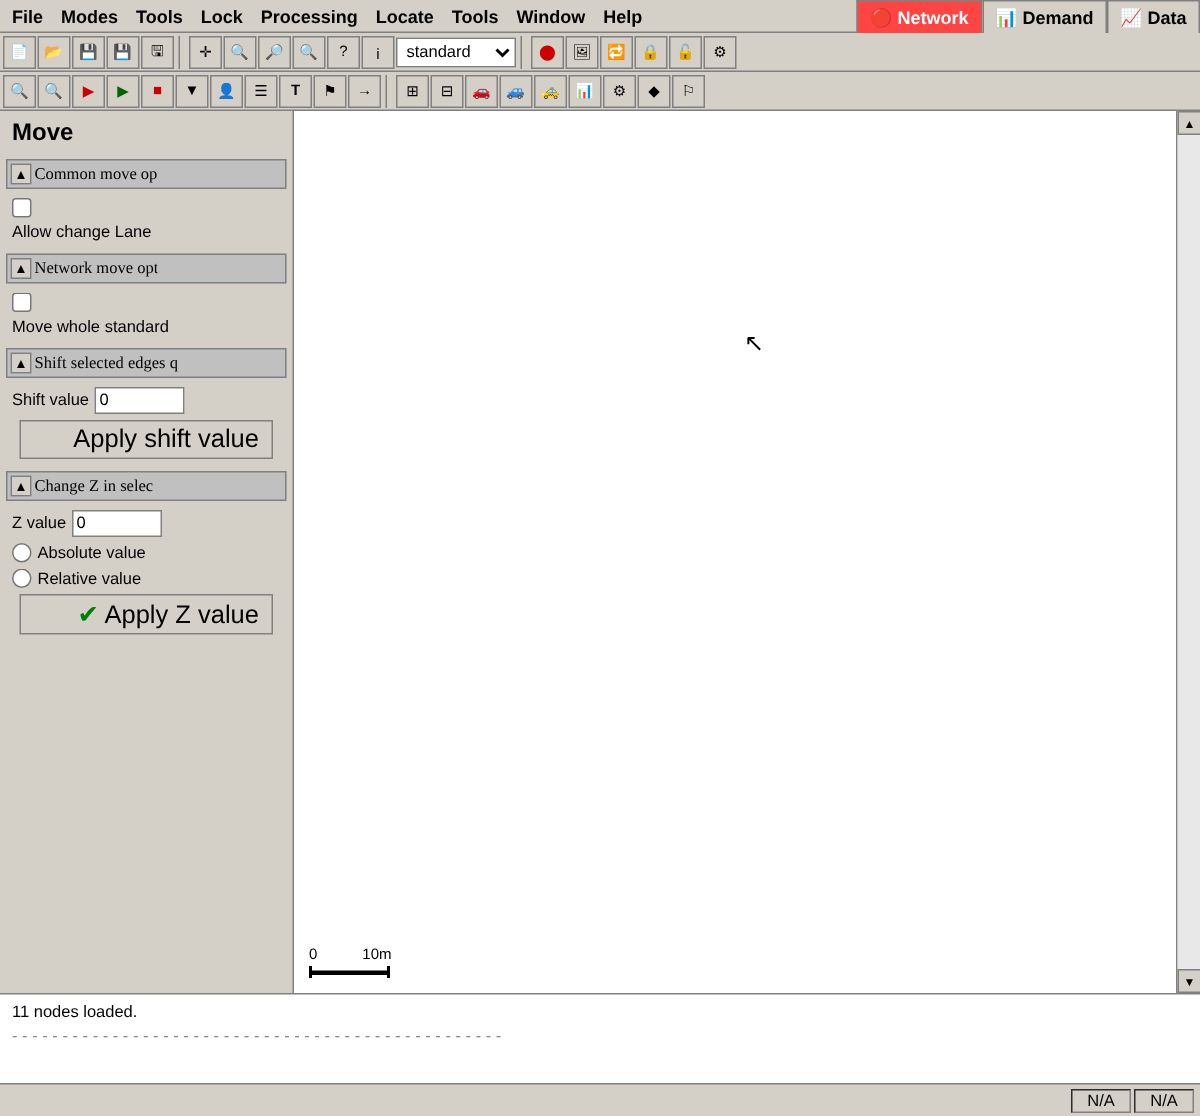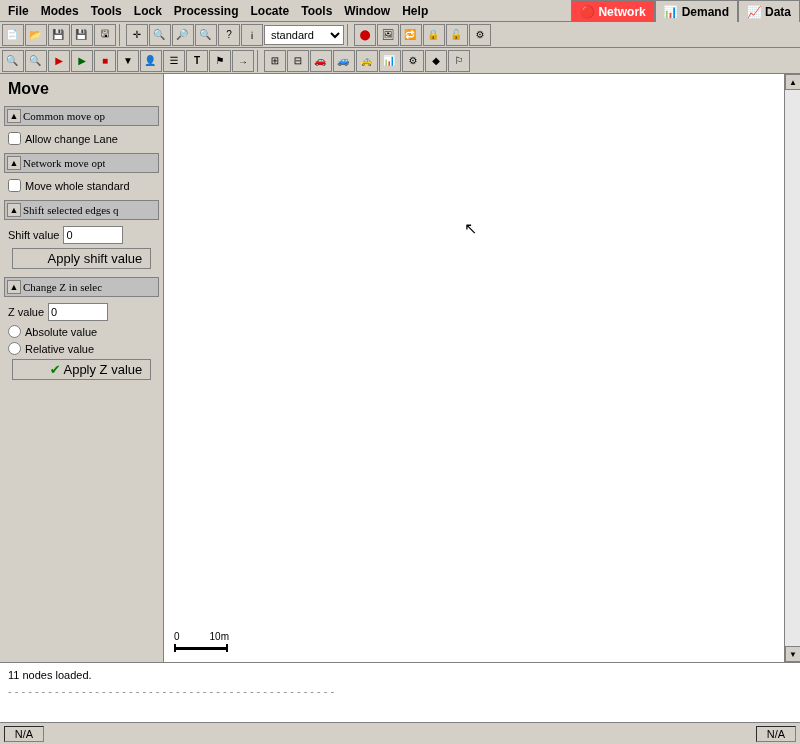--- a/index.html
+++ b/index.html
@@ -85,21 +85,21 @@
     }
 
     
     #main {
       display: flex;
       height: calc(744px - 22px - 26px - 26px - 60px - 22px);
     }
 
     
     #left-panel {
-      width: 164px;
+      width: 196px;
       background: #d4d0c8;
       border-right: 1px solid #808080;
       padding: 4px;
       overflow-y: auto;
     }
     #panel-title {
       font-size: 16px;
       font-weight: bold;
       margin-bottom: 6px;
       padding: 2px 4px;
@@ -133,24 +133,25 @@
       font-family: Liberation Serif, serif;
     }
 
     .section-content {
       margin-bottom: 4px;
       padding: 2px 0;
     }
 
     .checkbox-row {
       display: flex;
-      align-items: flex-end;
+      align-items: flex-start;
       gap: 4px;
       padding: 2px 4px;
       font-size: 11px;
+      flex-direction: column;
     }
 
     .input-row {
       display: flex;
       align-items: center;
       gap: 4px;
       padding: 2px 4px;
       font-size: 11px;
     }
     .input-row input[type="text"] {
@@ -158,21 +159,21 @@
       height: 18px;
       border: 1px solid #808080;
       font-size: 11px;
       padding: 1px 2px;
     }
 
     .action-btn {
       display: block;
       margin: 2px auto;
       padding: 2px 8px;
-      font-size: 13px;
+      font-size: 17px;
       background: #d4d0c8;
       border: 1px solid #808080;
       cursor: pointer;
       text-align: right;
       width: 90%;
     }
 
     .radio-row {
       display: flex;
       align-items: center;
@@ -233,21 +234,21 @@
     .log-green { color: #008000; }
     .log-dashes { color: #888; }
 
     
     #bottom-bar {
       height: 22px;
       background: #d4d0c8;
       border-top: 1px solid #808080;
       display: flex;
       align-items: center;
-      justify-content: space-between;
+      justify-content: flex-end;
       padding: 0 4px;
       font-size: 11px;
       gap: 2px;
     }
     .status-cell {
       border: 1px inset #808080;
       padding: 1px 6px;
       background: #d4d0c8;
       min-width: 40px;
       text-align: center;

